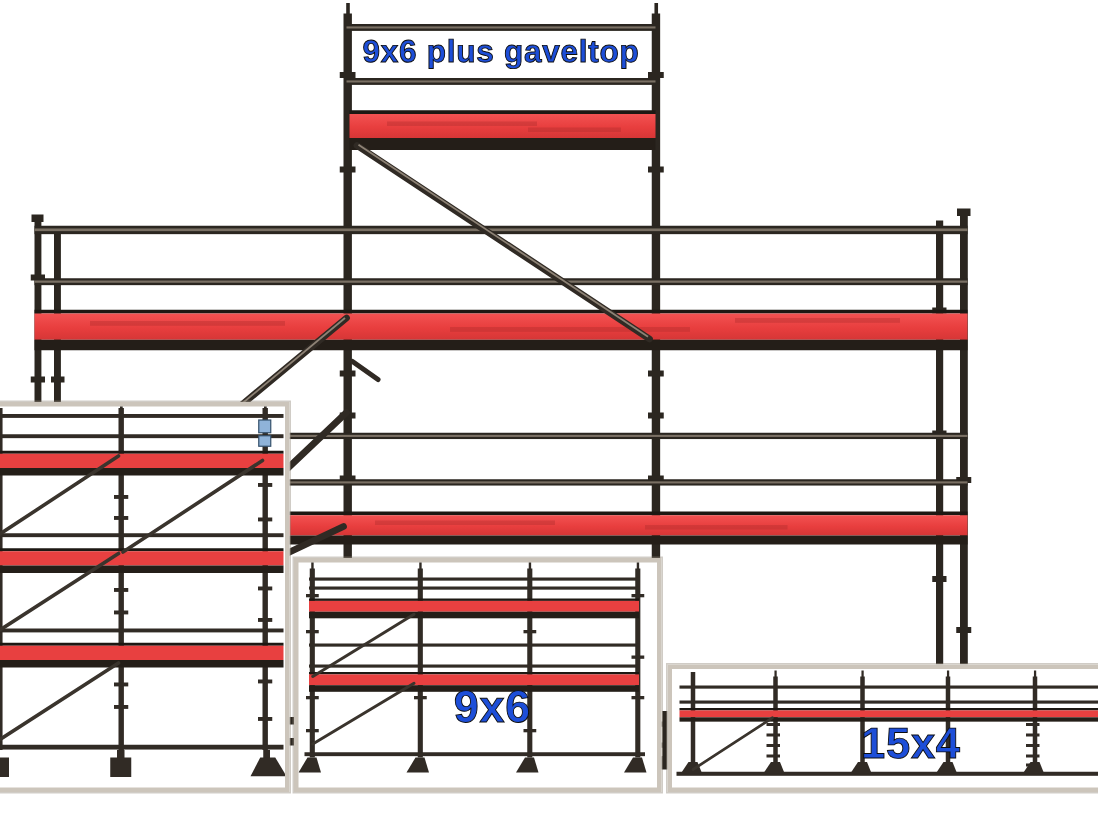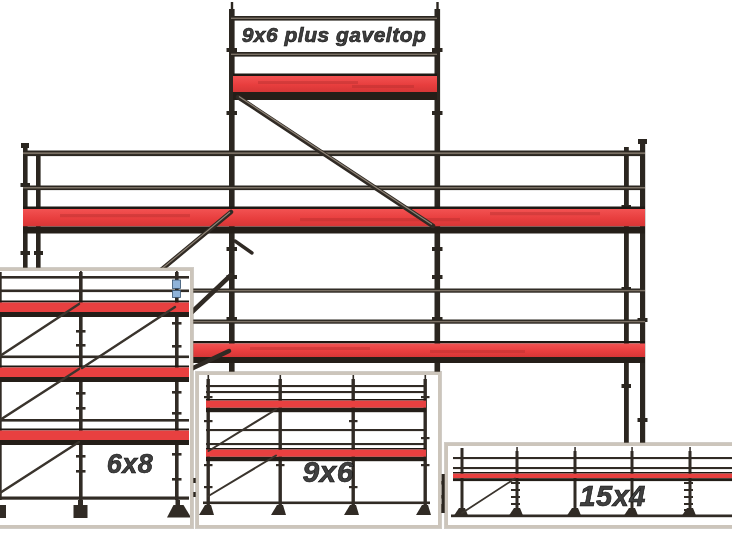--- a/index.html
+++ b/index.html
@@ -9,28 +9,28 @@
   }
   #stage svg{display:block;}
   .layer{position:absolute;left:0;top:0;}
   .inset{
     position:absolute;background:#ffffff;border:3px solid #ccc5bb;
     box-shadow:0 0 0 1px rgba(150,142,128,.45);
     box-sizing:border-box;
   }
   .inset svg{position:absolute;left:0;top:0;}
   .lbl{
-    position:absolute;color:#404040;font-weight:bold;
-    letter-spacing:.5px;white-space:nowrap;z-index:6;font-style:italic;
+    position:absolute;color:#1d4ed8;font-weight:bold;
+    letter-spacing:.5px;white-space:nowrap;z-index:6;
     -webkit-text-stroke:.6px #0c0c0c;
   }
   #lbl-gaveltop{left:231px;top:23px;width:206px;text-align:center;font-size:21px;z-index:2;}
   #lbl-6x8{left:100px;top:449px;width:60px;text-align:center;font-size:27px;}
   #lbl-9x6{left:278px;top:455px;width:76px;text-align:right;font-size:30px;}
-  #lbl-15x4{left:548px;top:480px;width:98px;text-align:right;font-size:29px;}
+  #lbl-15x4{left:574px;top:480px;width:98px;text-align:left;font-size:29px;}
 </style>
 </head>
 <body>
 
 <div id="stage">
 
   <svg class="layer" width="732" height="550" viewBox="0 0 732 550">
     <defs>
       <linearGradient id="redgrad" x1="0" y1="0" x2="0" y2="1">
         <stop offset="0" stop-color="#f25252"></stop>
@@ -194,21 +194,20 @@
         <line x1="0" y1="493" x2="79" y2="442"></line>
         <line x1="82" y1="368" x2="175" y2="307"></line>
       </g>
 
       <g fill="#8fb3d9" stroke="#35506b" stroke-width="0.8">
         <rect x="172.5" y="280" width="8" height="8.5"></rect>
         <rect x="172.5" y="290.5" width="8" height="7"></rect>
       </g>
     </svg>
   </div>
-  <div id="lbl-6x8" class="lbl">6x8</div>
 
   <div class="inset" style="left:196px;top:372px;width:245px;height:156px;z-index:4;">
     <svg width="239" height="150" viewBox="199 375 239 150">
       <g fill="#312b25">
         <rect x="206.5" y="379" width="3.4" height="126"></rect>
         <rect x="278.5" y="379" width="3.4" height="126"></rect>
         <rect x="351.5" y="379" width="3.4" height="126"></rect>
         <rect x="423.5" y="379" width="3.4" height="126"></rect>
         <rect x="207.5" y="374.5" width="1.6" height="5.5"></rect>
         <rect x="279.5" y="374.5" width="1.6" height="5.5"></rect>

